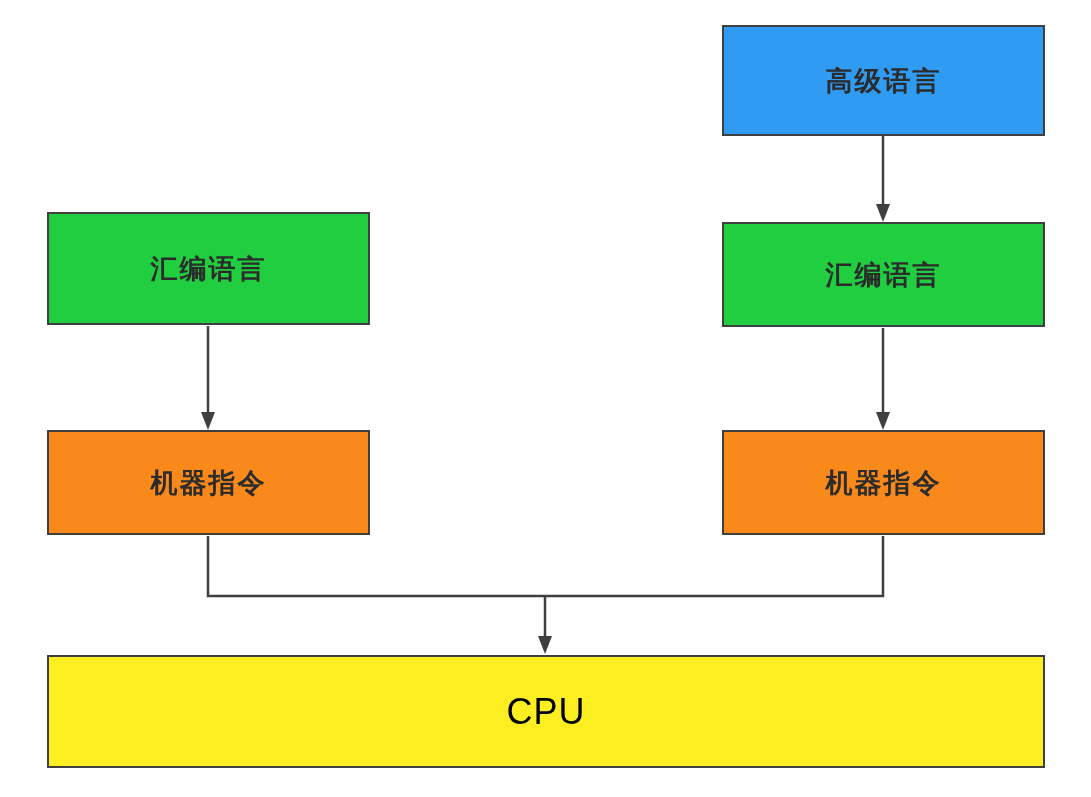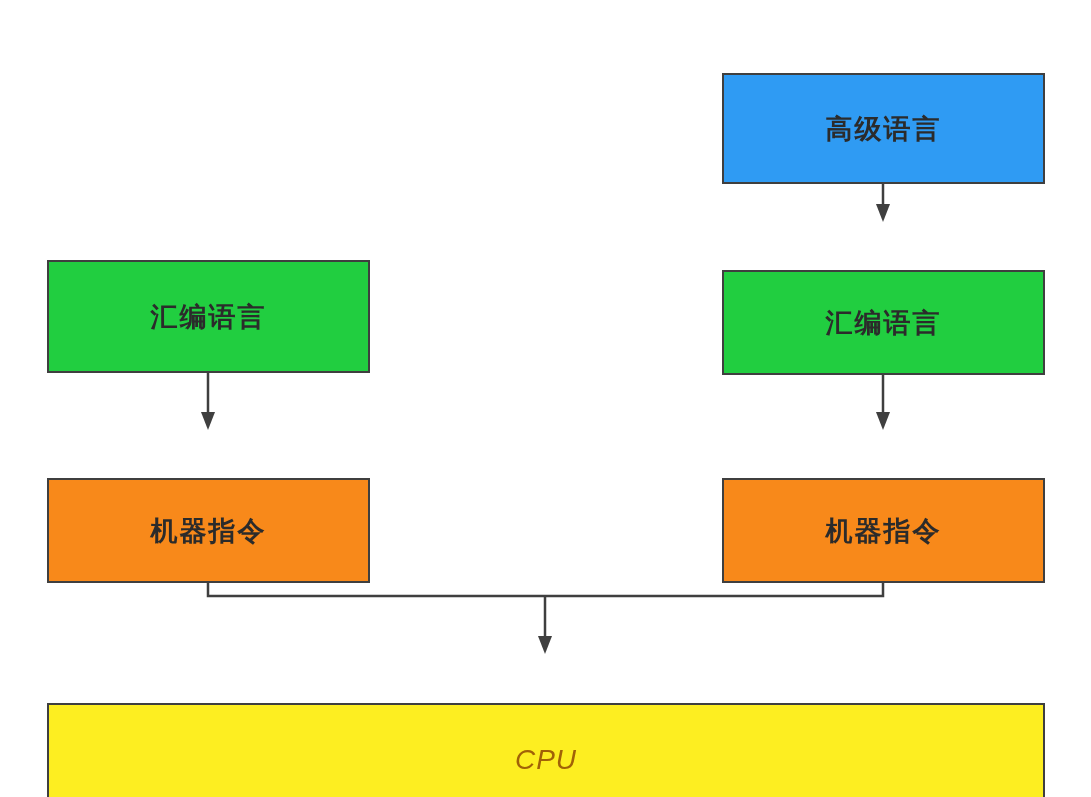--- a/index.html
+++ b/index.html
@@ -21,36 +21,34 @@
     top: 0;
     pointer-events: none;
   }
   .node {
     position: absolute;
     border: 2px solid #3f3f3f;
     box-sizing: border-box;
     display: flex;
     align-items: center;
     justify-content: center;
-    margin-top: 48px;
   }
   .node-label {
     font-size: 27px;
     font-weight: bold;
     color: #2b2b2b;
     letter-spacing: 2px;
     user-select: none;
   }
   .cpu-label {
-    font-size: 28px;
+    font-size: 36px;
     font-weight: normal;
-    color: #a16207;
+    color: #000000;
     letter-spacing: 1px;
     user-select: none;
-    font-style: italic;
   }
 </style>
 </head>
 <body>
 
 <div class="canvas">
 
   <svg class="connectors" width="1091" height="797">
     <defs>
       <marker id="arrowhead" markerWidth="18" markerHeight="14" refX="0" refY="7" orient="auto" markerUnits="userSpaceOnUse">

